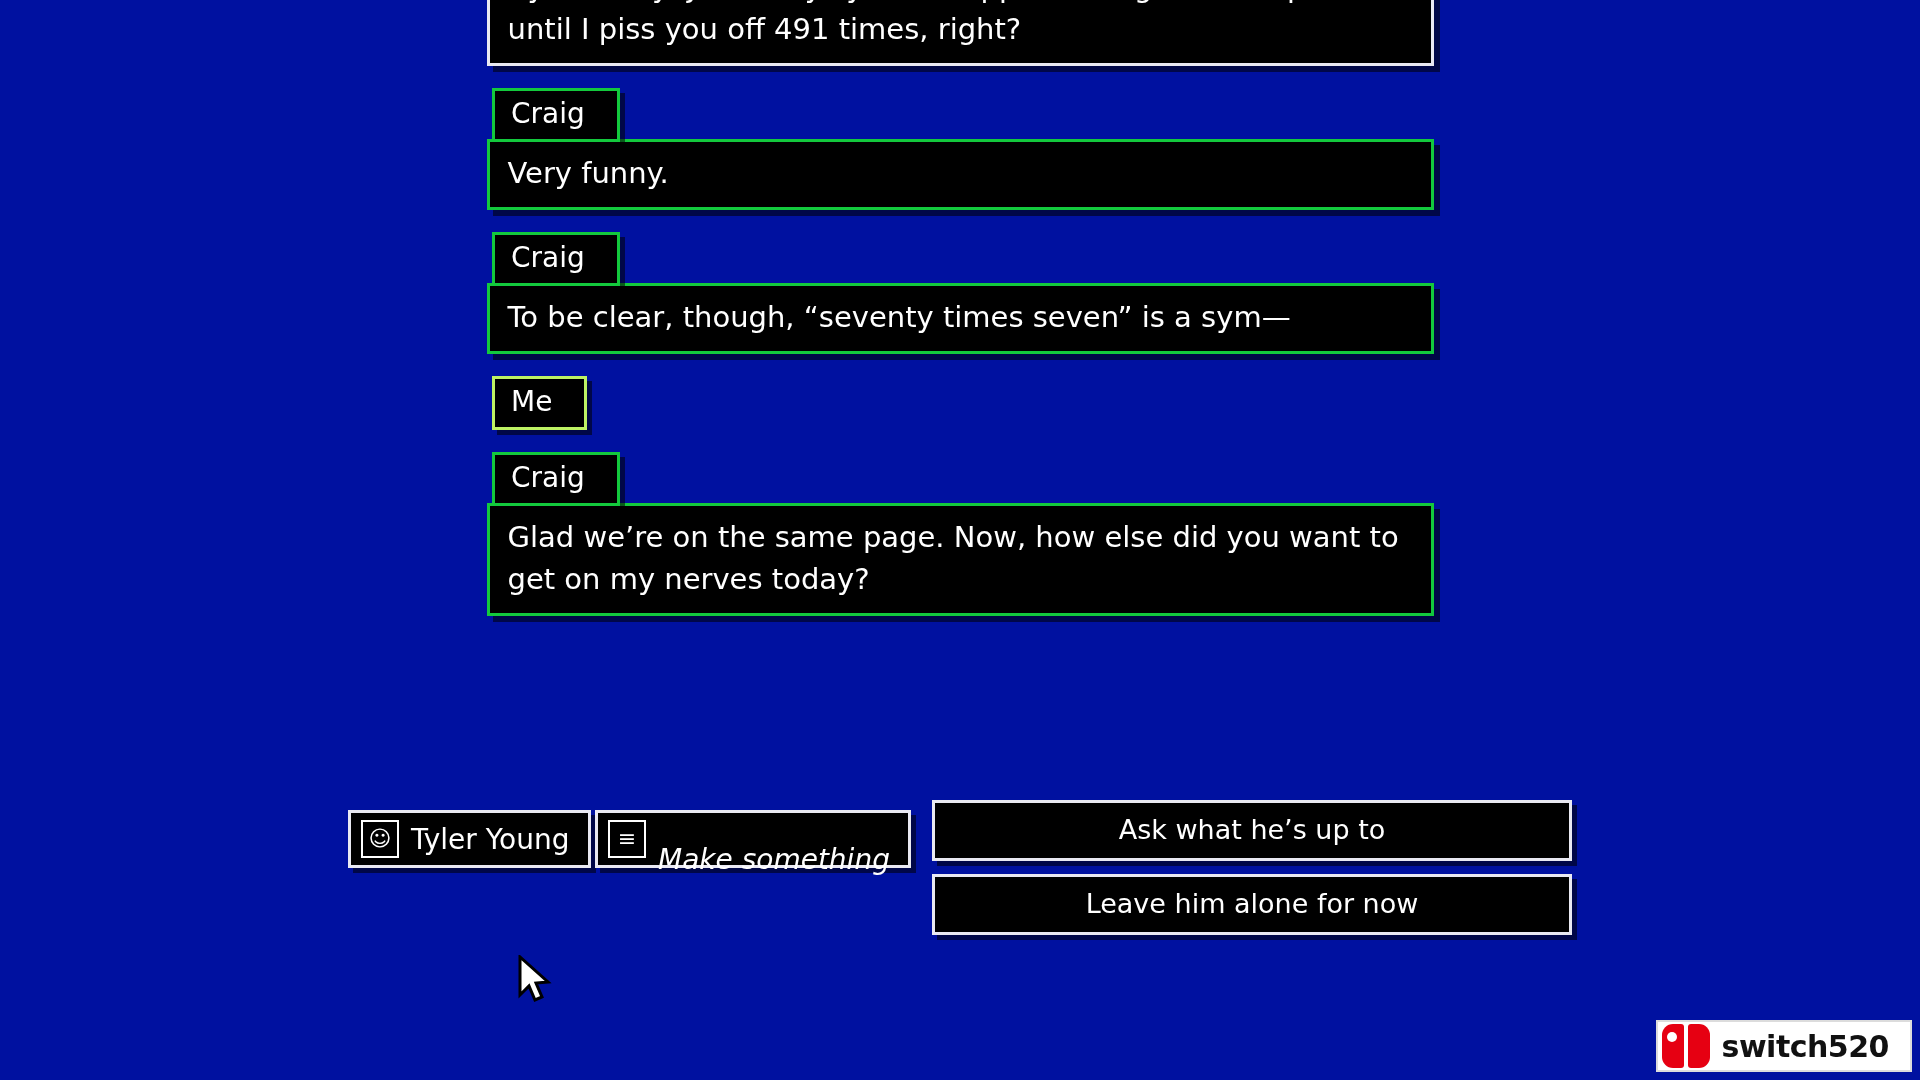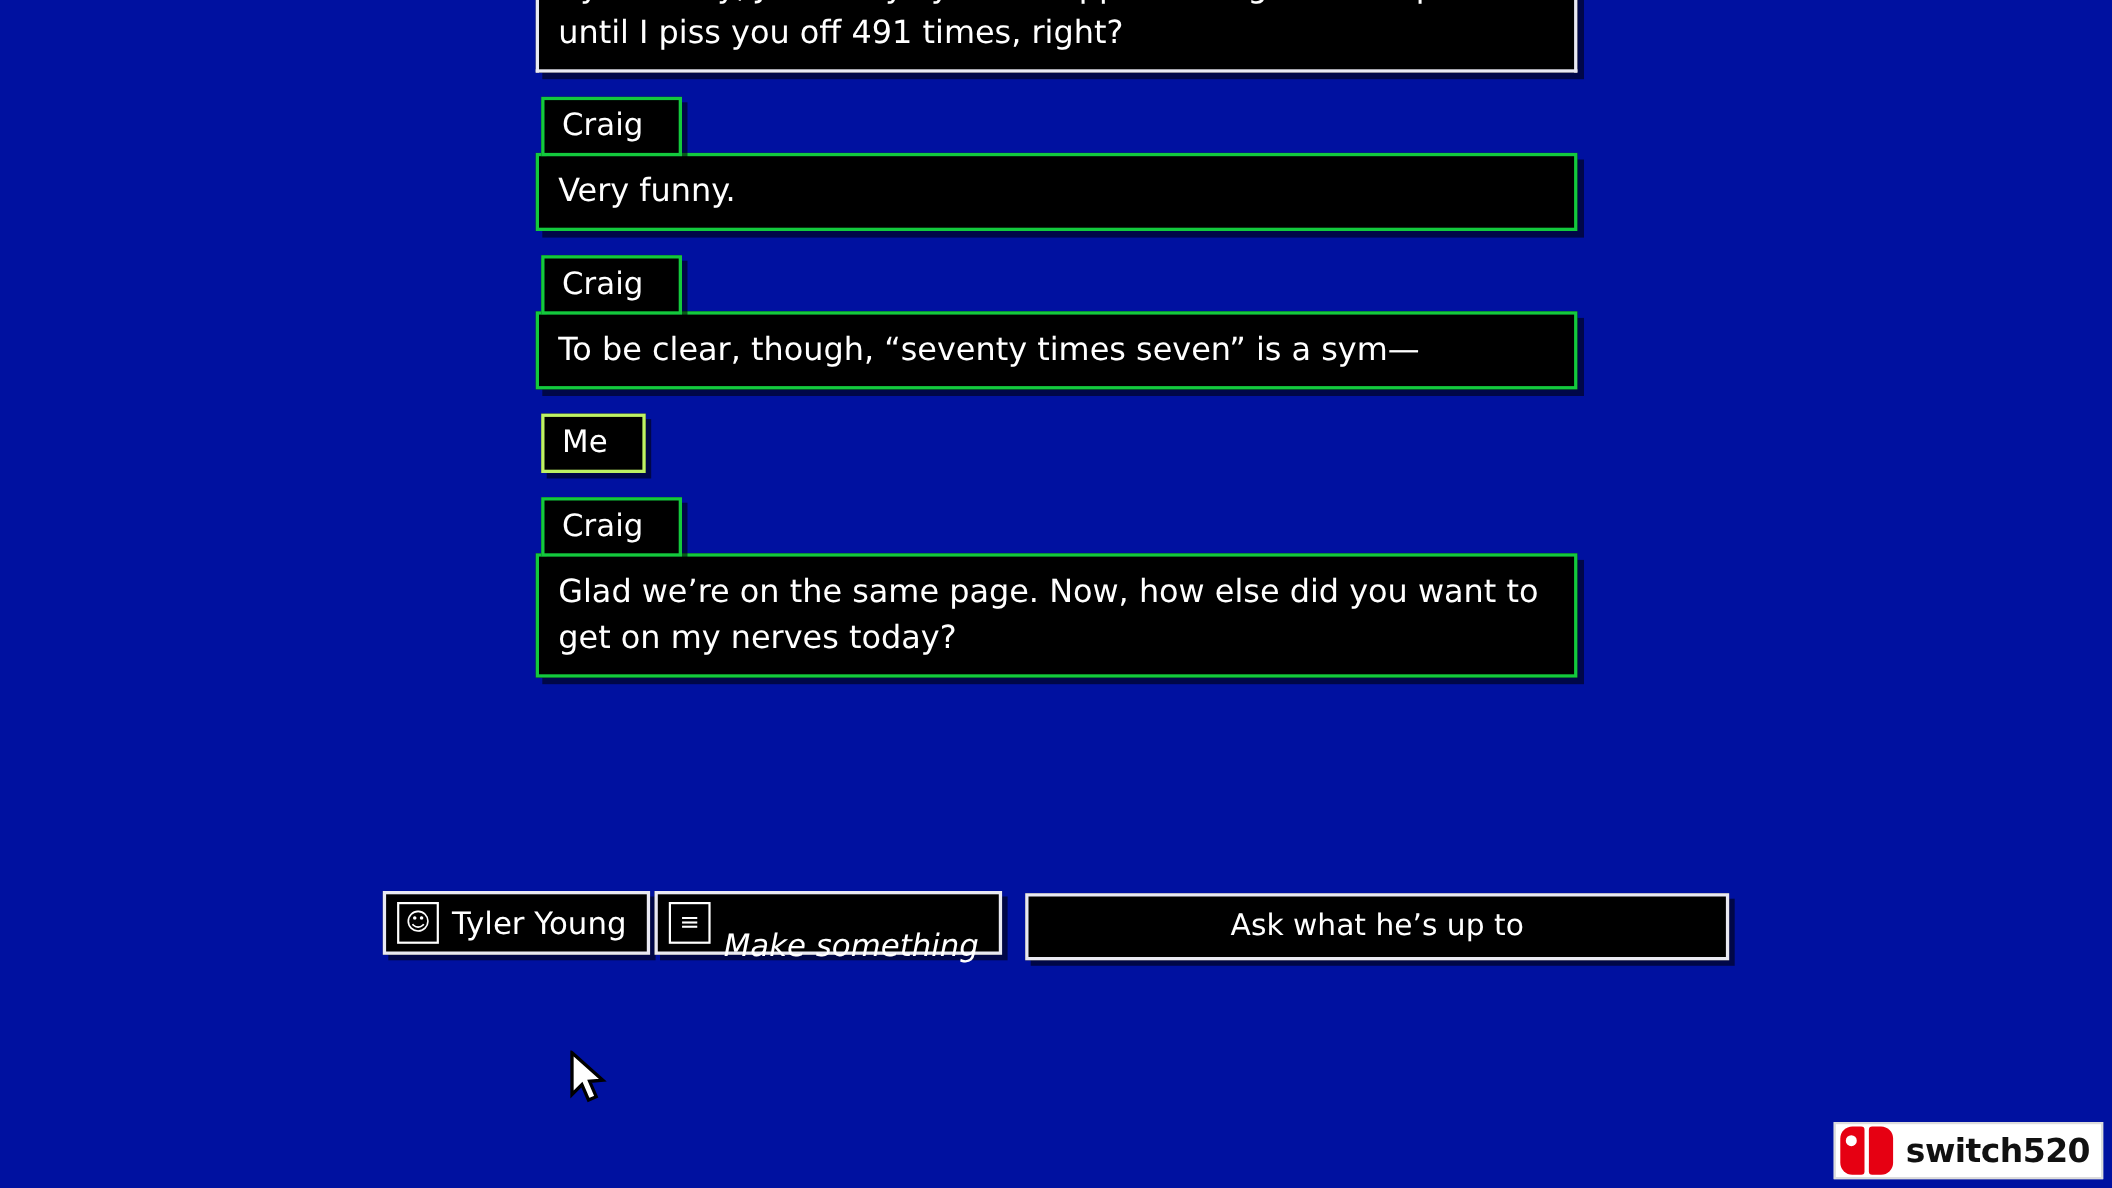--- a/index.html
+++ b/index.html
@@ -122,21 +122,21 @@
     font-size: 22px;
     color: #ffffff;
     line-height: 1;
     flex: 0 0 auto;
   }
 
   
   #choices {
     position: absolute;
     left: 932px;
-    top: 12px;
+    top: 0px;
     width: 640px;
   }
 
   .choice {
     background: #000000;
     border: 3px solid #e9e9f2;
     box-shadow: 5px 5px 0 rgba(0,0,0,0.55);
     color: #ffffff;
     font-size: 27px;
     text-align: center;
@@ -157,21 +157,21 @@
   
   #watermark {
     position: absolute;
     right: 8px;
     bottom: 8px;
     display: flex;
     align-items: center;
     background: #ffffff;
     border: 2px solid #dcdcdc;
     height: 52px;
-    padding-right: 10px;
+    padding-right: 21px;
     margin-top: 29px;
   }
   #wm-logo {
     width: 56px;
     height: 48px;
     margin: 0 6px 0 2px;
     position: relative;
     display: flex;
     align-items: center;
     justify-content: center;
@@ -227,20 +227,21 @@
       <span class="chip-label">Tyler Young</span>
     </div>
 
     <div class="chip" id="chip-action">
       <span class="chip-icon">≡</span>
       <span class="chip-label">Make something</span>
     </div>
 
     <div id="choices">
         <div class="choice">Ask what he’s up to</div>
+        <div class="choice">Leave him alone for now</div>
       </div>
   </div>
 
   <div id="cursor">
     <svg width="34" height="48" viewBox="0 0 34 48">
       <path d="M2 2 L2 40 L11 31 L17 45 L24 42 L18 28 L30 27 Z" fill="#ffffff" stroke="#000000" stroke-width="3"></path>
     </svg>
   </div>
 
   <div id="watermark">

